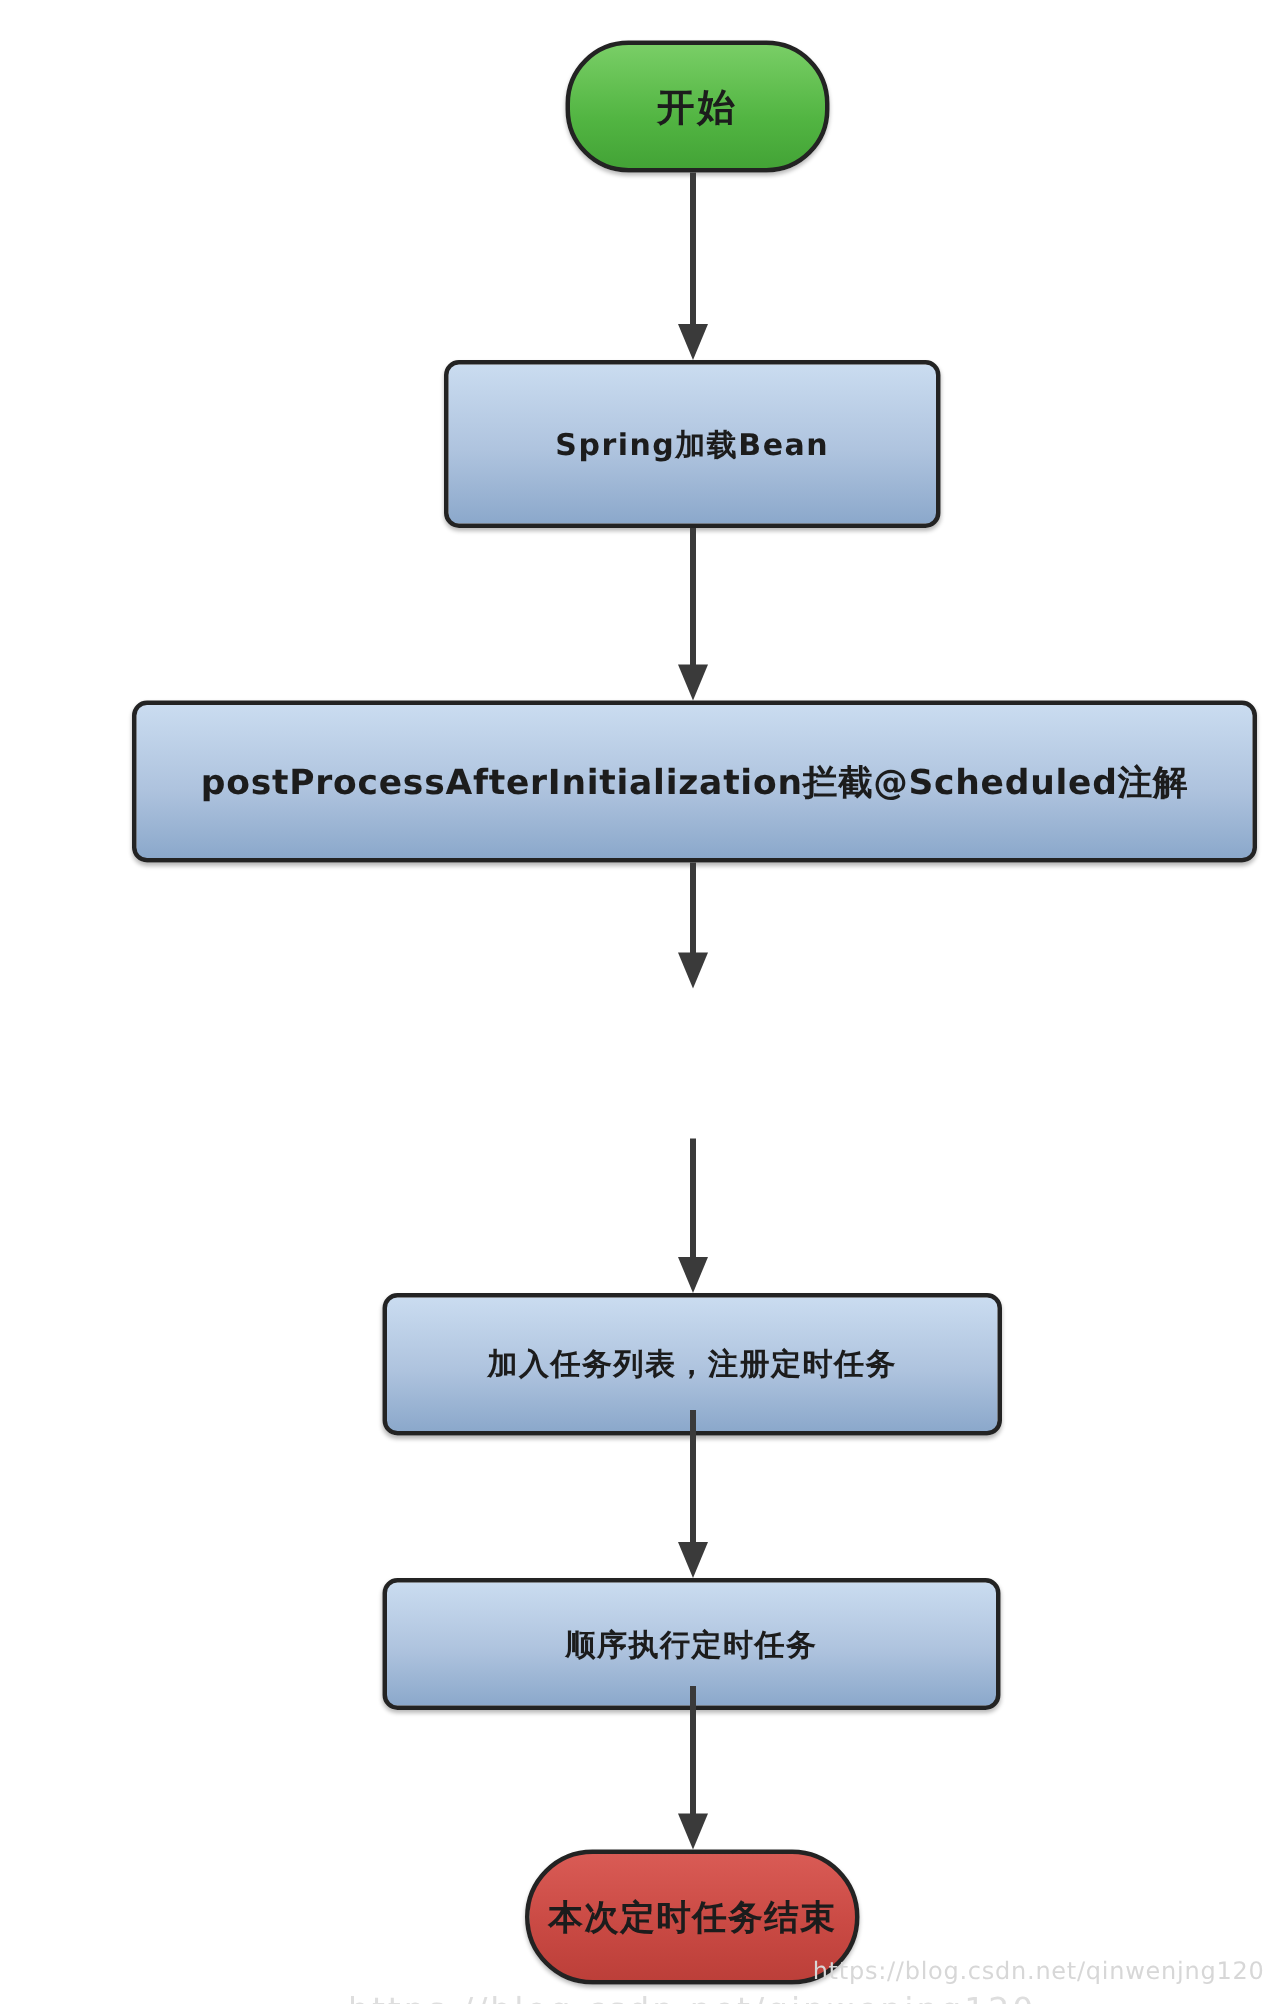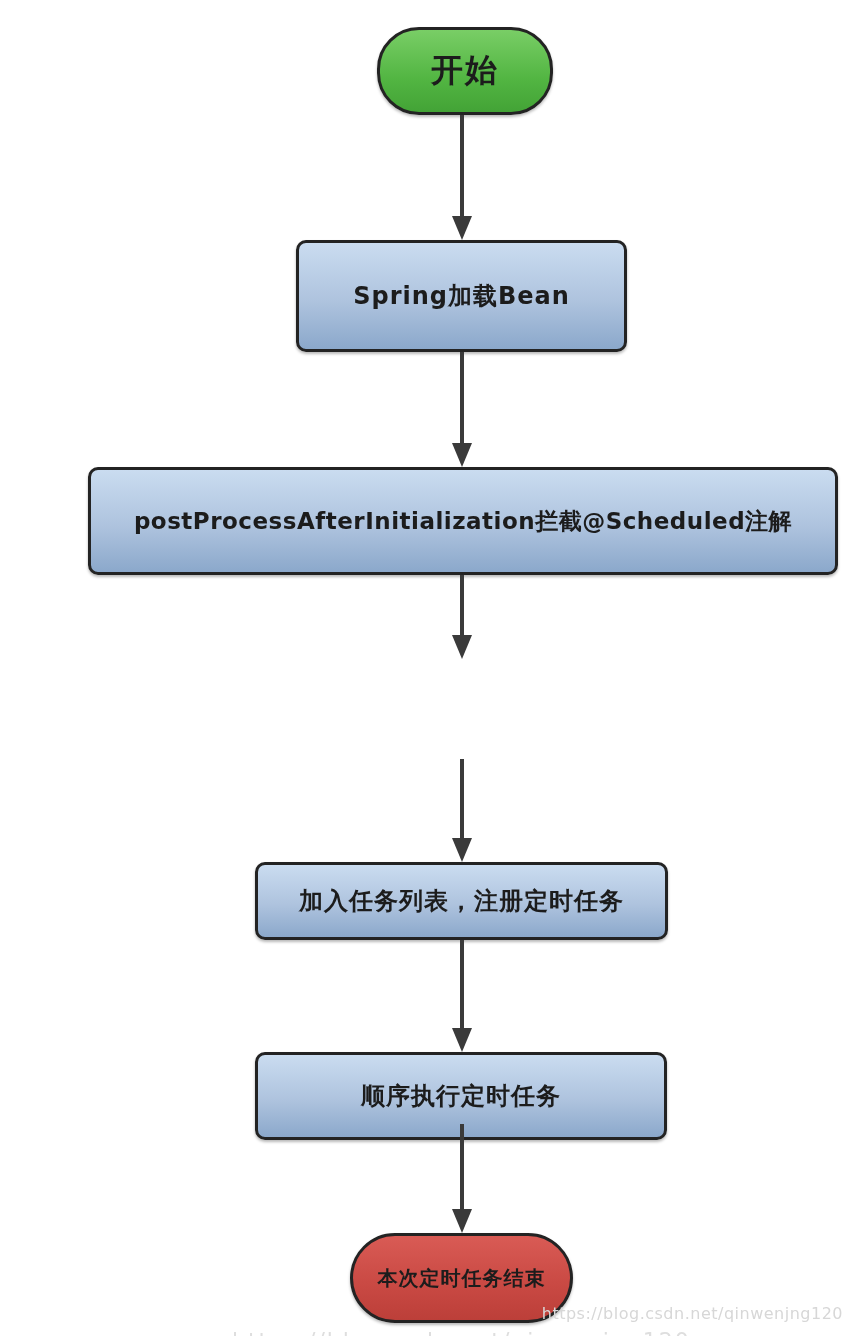--- a/index.html
+++ b/index.html
@@ -19,41 +19,41 @@
     align-items: center;
     justify-content: center;
     text-align: center;
     font-weight: bold;
     color: #1c1c1c;
     box-shadow: 0 2px 3px rgba(0,0,0,0.28);
   }
   .process {
     background: linear-gradient(180deg, #cadcf0 0%, #aec3de 55%, #8ba8cb 100%);
     border-radius: 10px;
-    font-size: 24px;
+    font-size: 20px;
     letter-spacing: 1px;
   }
   .terminator-start {
     background: linear-gradient(180deg, #79ce66 0%, #52b542 60%, #43a336 100%);
     border-radius: 42px;
-    font-size: 32px;
+    font-size: 25px;
     letter-spacing: 2px;
   }
   .terminator-end {
     background: linear-gradient(180deg, #d95b55 0%, #ca4a44 55%, #bc3f39 100%);
     border-radius: 45px;
-    font-size: 20px;
+    font-size: 23px;
     letter-spacing: 1px;
   }
   
   .n1 { left: 377px; top:  27px; width: 176px; height:  88px; }
   .n2 { left: 296px; top: 240px; width: 331px; height: 112px; }
   .n3 { left:  88px; top: 467px; width: 750px; height: 108px; font-size: 23px; letter-spacing: 0.5px; }
   .n4 { left: 245px; top: 659px; width: 433px; height: 100px; }
-  .n5 { left: 255px; top: 862px; width: 413px; height:  78px; }
+  .n5 { left: 255px; top: 862px; width: 413px; height:  95px; }
   .n6 { left: 255px; top: 1052px; width: 412px; height: 88px; }
   .n7 { left: 350px; top: 1233px; width: 223px; height: 90px; }
   
   .arrow { position: absolute; left: 450px; width: 24px; }
   .arrow .shaft {
     position: absolute;
     left: 10px; top: 0; bottom: 22px;
     width: 4px;
     background: #3a3a3a;
   }

